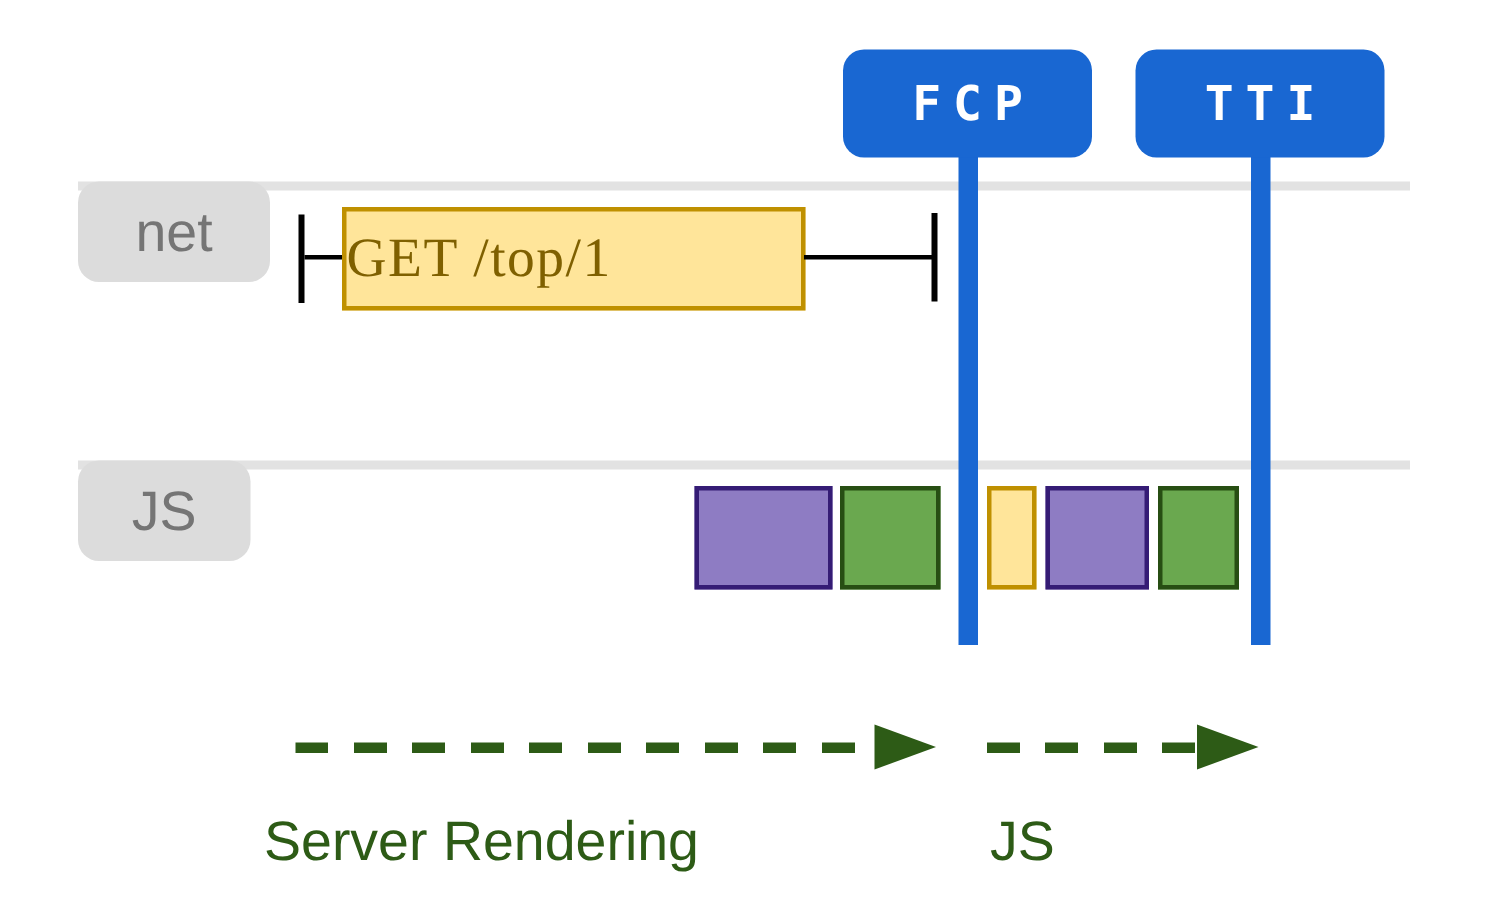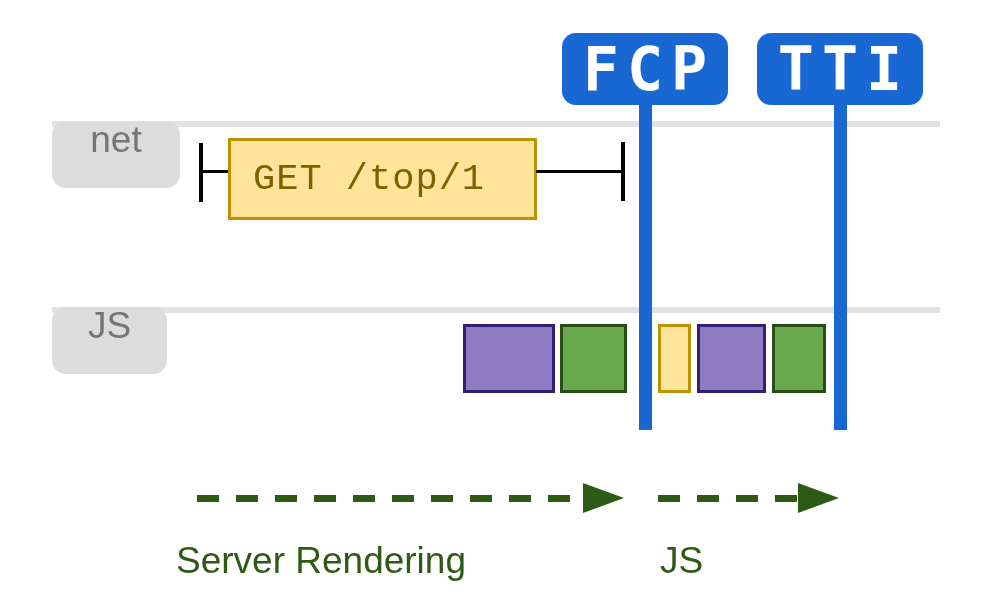--- a/index.html
+++ b/index.html
@@ -17,49 +17,48 @@
     background:var(--track-gray,#E2E2E2);
   }
   .lane-line.net{top:121px;}
   .lane-line.js{top:307px;}
 
   
   .lane-tab{
     position:absolute;
     background:var(--lane-tab-bg,#DCDCDC);
     border-radius:14px;
-    display:flex;justify-content:center;
+    display:flex;align-items:center;justify-content:center;
     color:var(--lane-tab-text,#757575);
     font-size:37px;line-height:1;
   }
   .lane-tab.net{left:52px;top:121px;width:128px;height:67px;}
   .lane-tab.js{left:52px;top:307px;width:115px;height:67px;}
 
   
   .tick{
     position:absolute;width:4px;height:59px;
     background:var(--tick-black,#000000);
   }
   .tick.start{left:199px;top:143px;}
   .tick.end{left:621px;top:142px;}
   .conn{
     position:absolute;height:3px;top:170px;
     background:var(--tick-black,#000000);
   }
   .conn.left{left:203px;width:26px;}
   .conn.right{left:536px;width:86px;}
   .request-bar{
-    position:absolute;left:228px;top:138px;width:309px;height:82px;
+    position:absolute;left:228px;top:138px;width:309px;height:69px;
     box-sizing:border-box;
     background:var(--yellow-fill,#FFE59A);
     border:3px solid var(--yellow-border,#BF9000);
     display:flex;align-items:center;
-    padding-left:22px;
     color:var(--yellow-text,#7F6000);
-    font-family:Liberation Mono, monospace;
+    font-family:Liberation Serif, serif;
     font-size:37px;letter-spacing:1px;white-space:nowrap;
   }
 
   
   .js-block{
     position:absolute;top:324px;height:69px;
     box-sizing:border-box;border:3px solid #000;
   }
   .js-block.purple{background:var(--purple-fill,#8E7CC3);border-color:var(--purple-border,#351C75);}
   .js-block.green{background:var(--green-fill,#6AA84F);border-color:var(--green-border,#274E13);}
@@ -74,21 +73,21 @@
   .vline.tti{left:834px;}
 
   
   .badge{
     position:absolute;top:33px;width:166px;height:72px;
     background:var(--accent-blue,#1967D2);
     border-radius:14px;
     display:flex;align-items:center;justify-content:center;
     color:#ffffff;
     font-family:"DejaVu Sans Mono", monospace;
-    font-weight:bold;font-size:60px;letter-spacing:8px;
+    font-weight:bold;font-size:32px;letter-spacing:8px;
     text-indent:8px;
   }
   .badge.fcp{left:562px;}
   .badge.tti{left:757px;}
 
   
   .dash-line{
     position:absolute;top:495px;height:7px;
     background:repeating-linear-gradient(90deg,
       var(--phase-green,#2D5B16) 0 22px,

